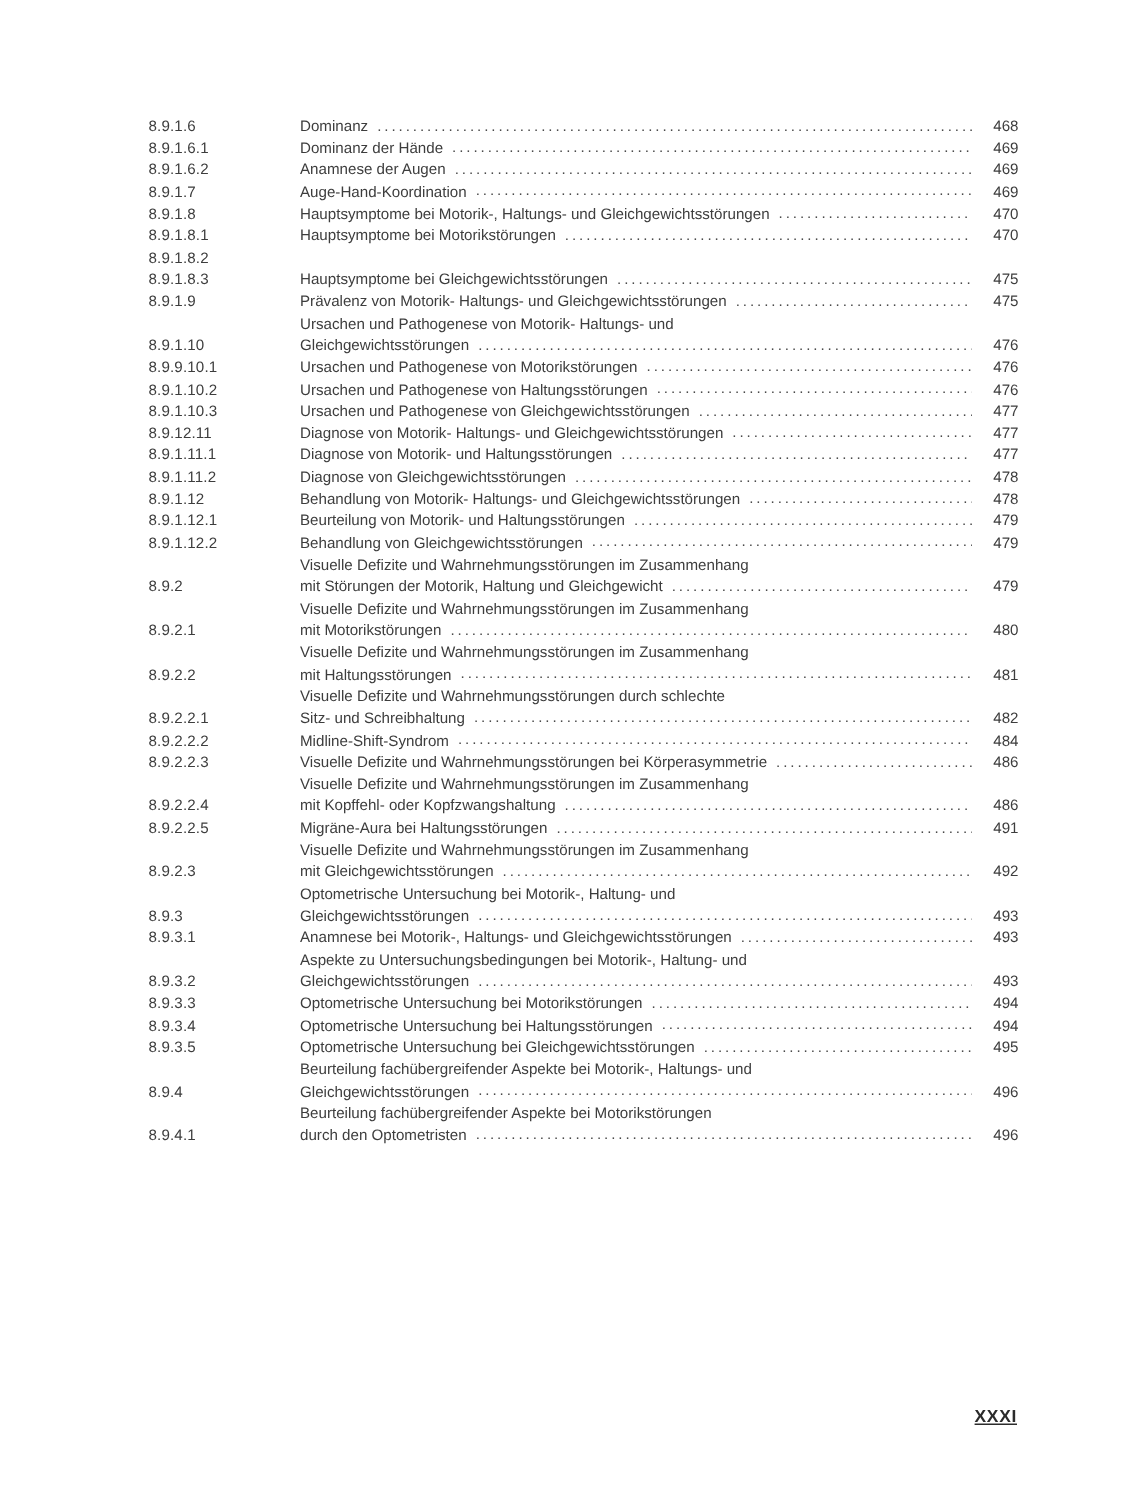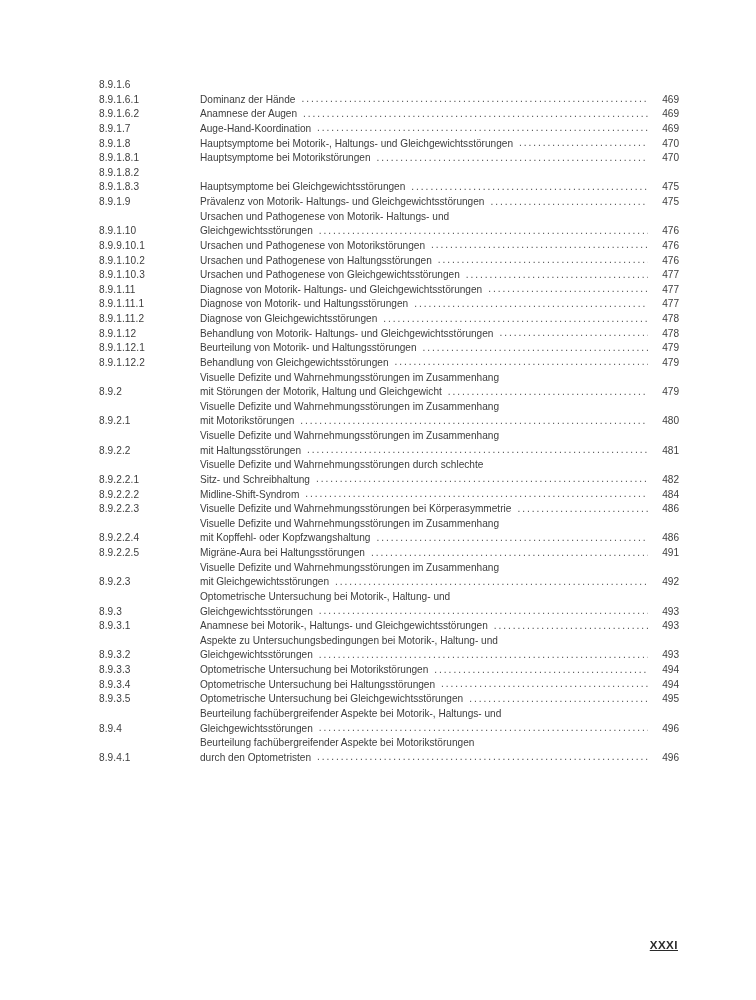--- a/index.html
+++ b/index.html
@@ -97,20 +97,27 @@
     letter-spacing: 0.04em;
     text-decoration: underline;
   }
 </style>
 </head>
 <body>
 
 <div id="toc">
     <div class="toc-entry">
       <div class="toc-num">8.9.1.6</div>
+      <div class="toc-body">
+        <div class="toc-line">
+          <span class="toc-title">Dominanz</span>
+          <span class="leader gap-wide" aria-hidden="true"></span>
+          <span class="toc-page">468</span>
+        </div>
+      </div>
     </div>
     <div class="toc-entry">
       <div class="toc-num">8.9.1.6.1</div>
       <div class="toc-body">
         <div class="toc-line">
           <span class="toc-title">Dominanz der Hände</span>
           <span class="leader gap-wide" aria-hidden="true"></span>
           <span class="toc-page">469</span>
         </div>
       </div>
@@ -215,21 +222,21 @@
       <div class="toc-num">8.9.1.10.3</div>
       <div class="toc-body">
         <div class="toc-line">
           <span class="toc-title">Ursachen und Pathogenese von Gleichgewichtsstörungen</span>
           <span class="leader gap-wide" aria-hidden="true"></span>
           <span class="toc-page">477</span>
         </div>
       </div>
     </div>
     <div class="toc-entry">
-      <div class="toc-num">8.9.1.11</div>
+      <div class="toc-num">8.9.12.11</div>
       <div class="toc-body">
         <div class="toc-line">
           <span class="toc-title">Diagnose von Motorik- Haltungs- und Gleichgewichtsstörungen</span>
           <span class="leader gap-wide" aria-hidden="true"></span>
           <span class="toc-page">477</span>
         </div>
       </div>
     </div>
     <div class="toc-entry">
       <div class="toc-num">8.9.1.11.1</div>

